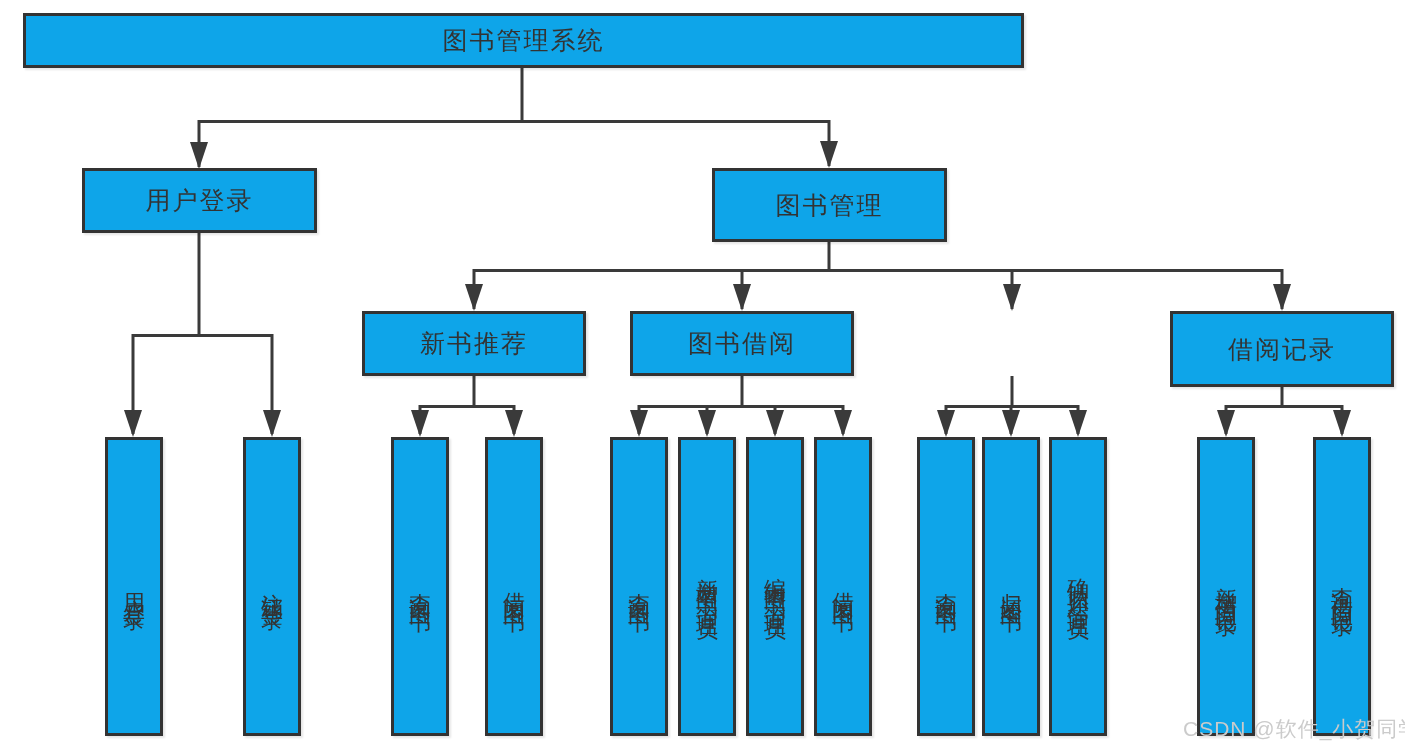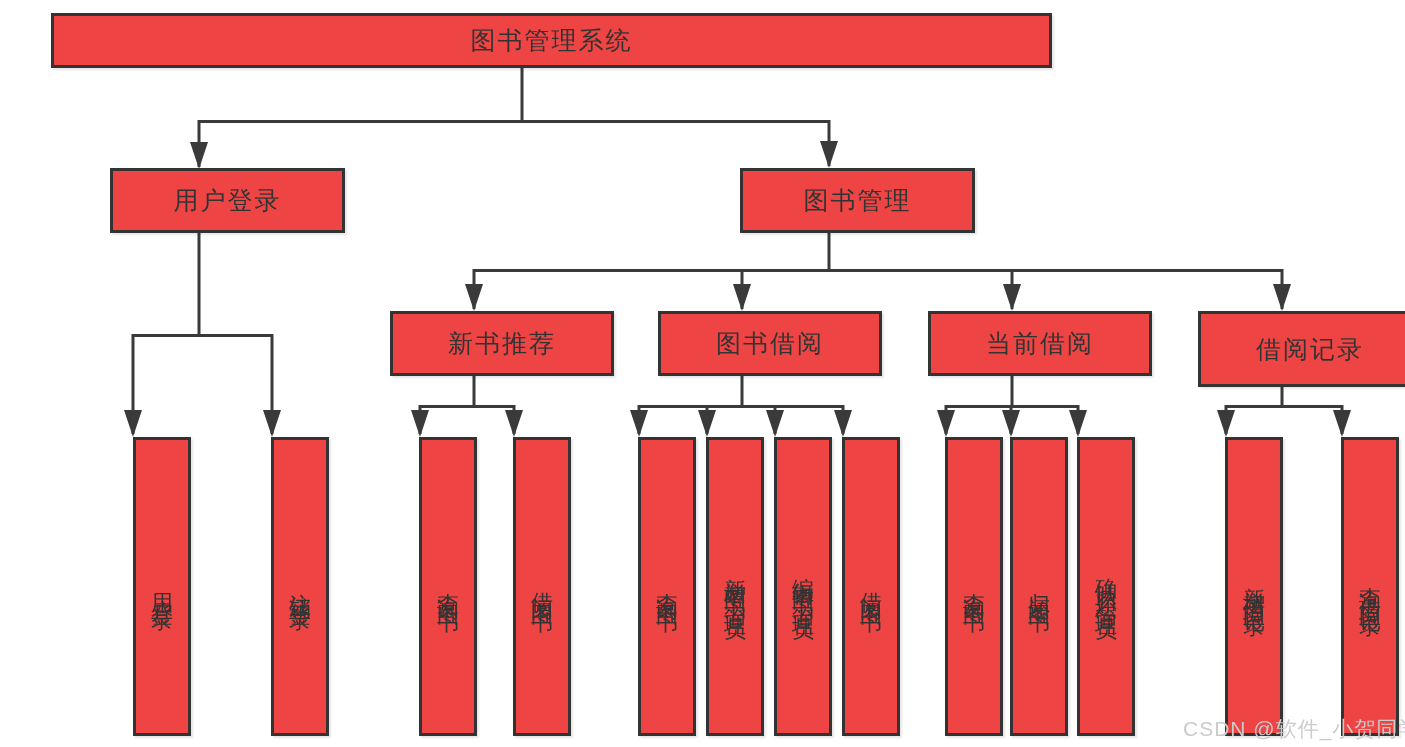--- a/index.html
+++ b/index.html
@@ -12,28 +12,27 @@
     font-family: "Liberation Sans", "DejaVu Sans", sans-serif;
   }
   #connector-layer {
     position: absolute;
     left: 0; top: 0;
     width: 1405px; height: 747px;
   }
   .box {
     position: absolute;
     box-sizing: border-box;
-    background: #ef4444;
+    background: #0ea5e9;
     border: 3px solid #333333;
     color: #333333;
     display: flex;
     align-items: center;
     justify-content: center;
     box-shadow: 2px 2px 2px rgba(0,0,0,0.10);
-    margin-left: 28px;
   }
   .hbox {
     font-size: 25px;
     letter-spacing: 2px;
     white-space: nowrap;
   }
   .vbox {
     writing-mode: vertical-rl;
     text-orientation: mixed;
     font-size: 22px;
@@ -109,25 +108,24 @@
       <polygon points="1002,410 1020,410 1011,437"></polygon>
       <polygon points="1069,410 1087,410 1078,437"></polygon>
       <polygon points="1217,410 1235,410 1226,437"></polygon>
       <polygon points="1333,410 1351,410 1342,437"></polygon>
     </g>
   </svg>
 
   <div class="box hbox" style="left:23px; top:13px; width:1001px; height:55px;">图书管理系统</div>
 
   <div class="box hbox" style="left:82px; top:168px; width:235px; height:65px;">用户登录</div>
-  <div class="box hbox" style="left:712px; top:168px; width:235px; height:65px;">图书管理</div>
+  <div class="box hbox" style="left:712px; top:168px; width:235px; height:74px;">图书管理</div>
 
   <div class="box hbox" style="left:630px; top:311px; width:224px; height:65px;">图书借阅</div>
   <div class="box hbox" style="left:362px; top:311px; width:224px; height:65px;">新书推荐</div>
-  <div class="box hbox" style="left:900px; top:311px; width:224px; height:65px;">当前借阅</div>
   <div class="box hbox" style="left:1170px; top:311px; width:224px; height:76px;">借阅记录</div>
 
   <div class="box vbox" style="left:105px; top:437px; width:58px; height:299px;">用户登录</div>
   <div class="box vbox" style="left:243px; top:437px; width:58px; height:299px;">注销登录</div>
 
   <div class="box vbox" style="left:391px; top:437px; width:58px; height:299px;">查询图书</div>
   <div class="box vbox" style="left:485px; top:437px; width:58px; height:299px;">借阅图书</div>
 
   <div class="box vbox" style="left:610px; top:437px; width:58px; height:299px;">查询图书</div>
   <div class="box vbox" style="left:678px; top:437px; width:58px; height:299px;">新增图书（管理员）</div>

